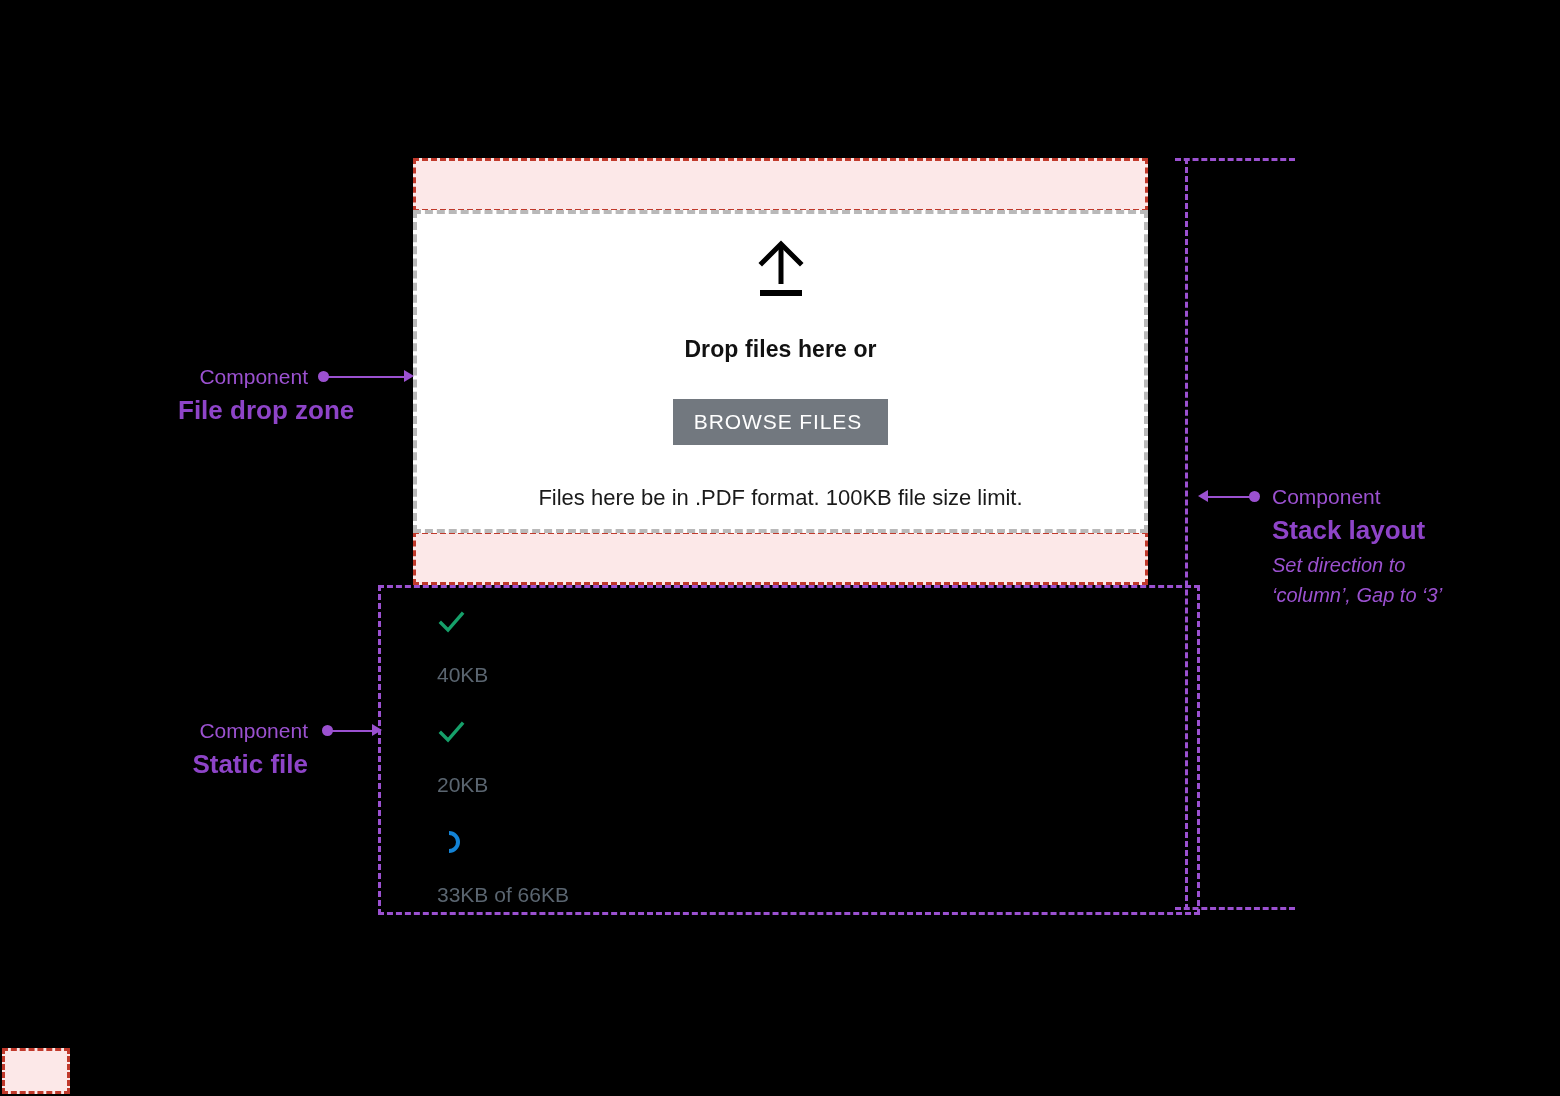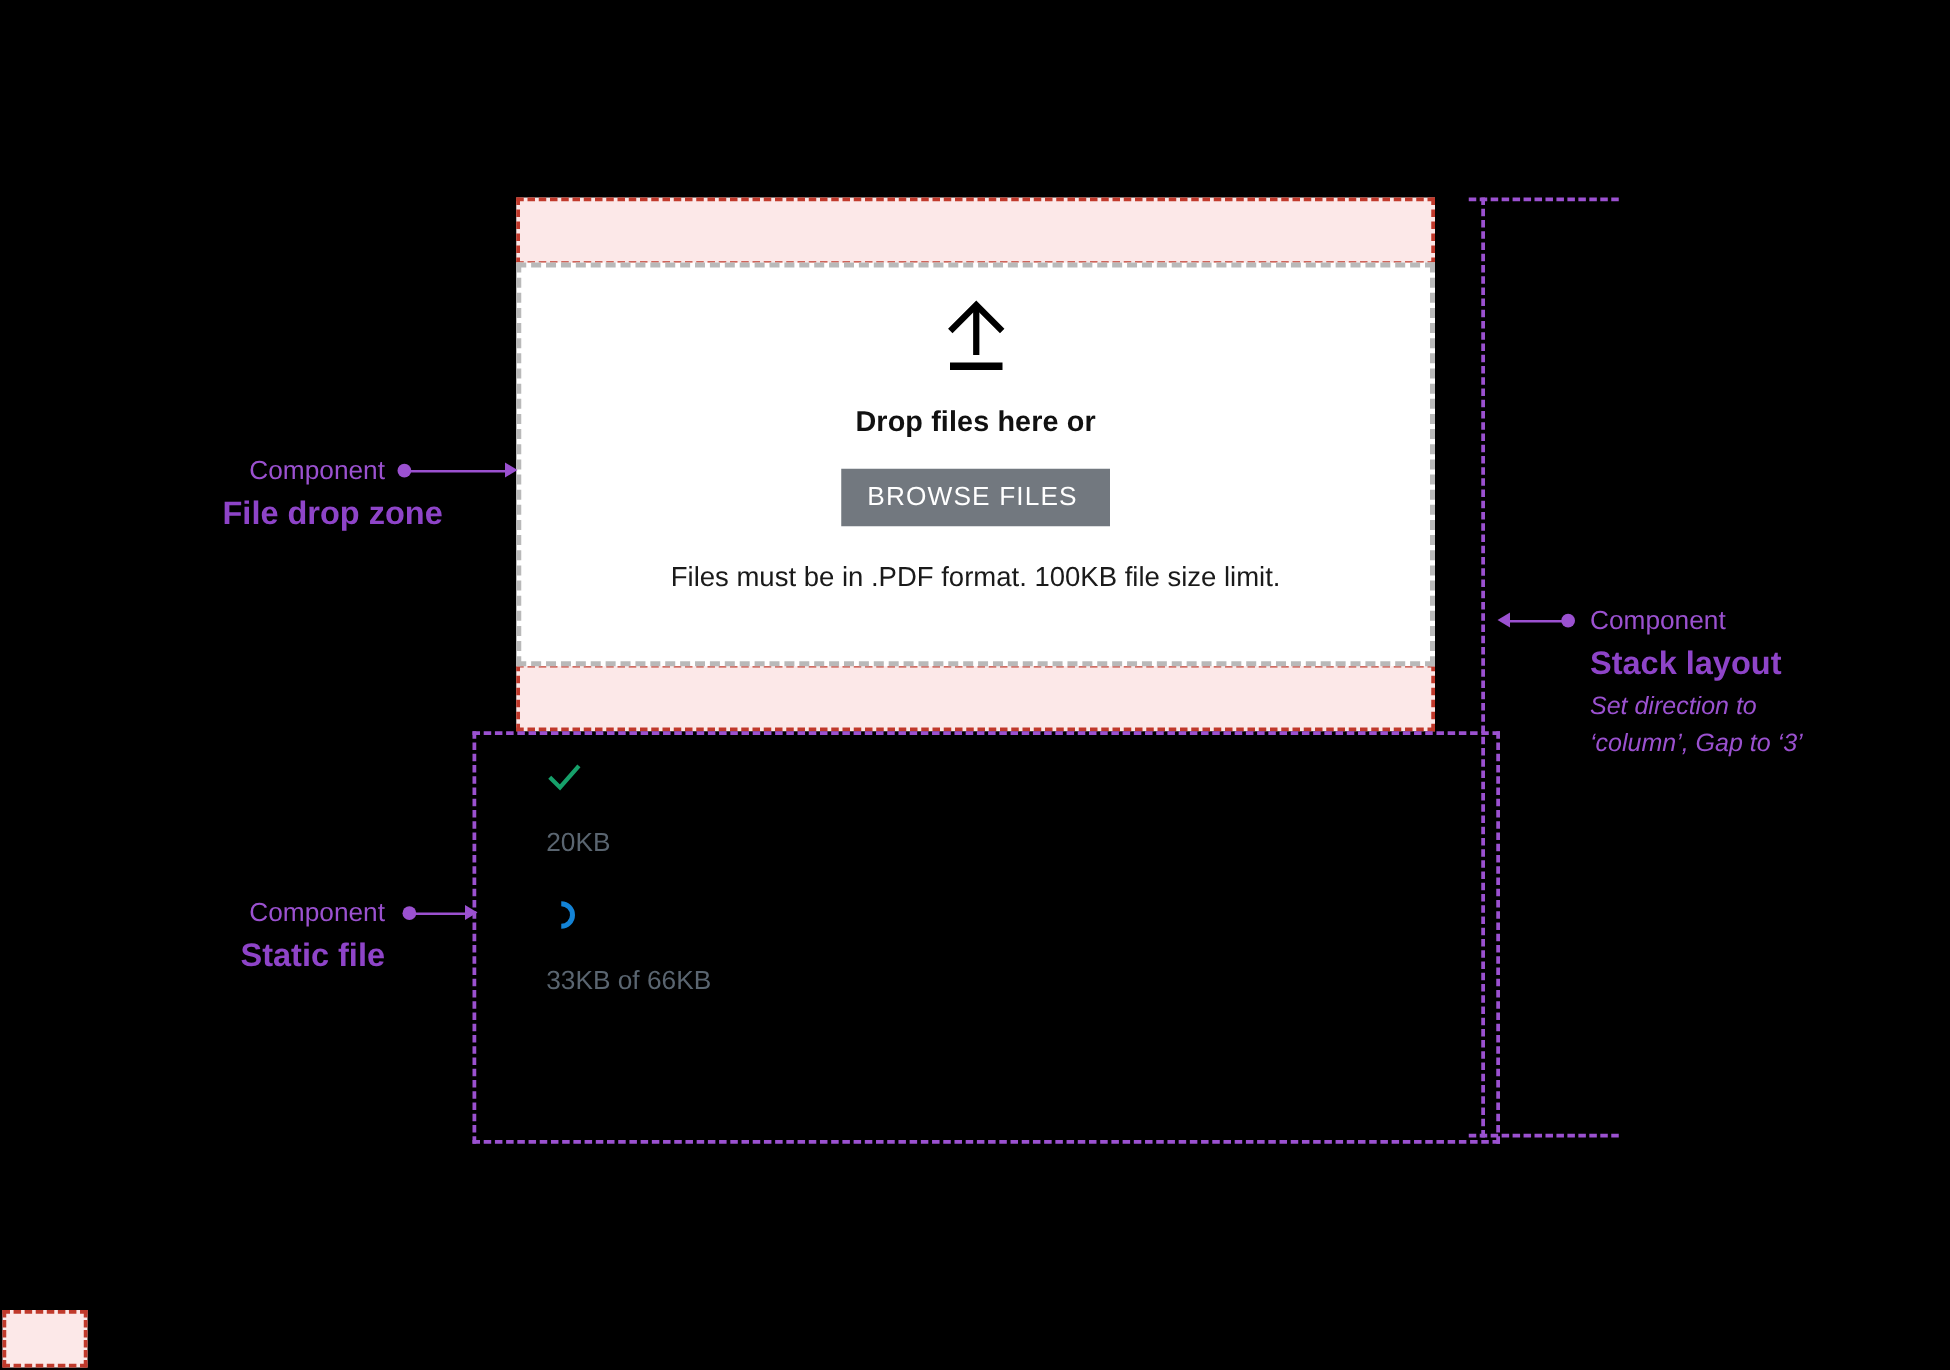--- a/index.html
+++ b/index.html
@@ -34,20 +34,21 @@
     top: 210px;
     width: 735px;
     height: 323px;
     background: #ffffff;
     border: 4px dashed #b9b9b9;
     box-sizing: border-box;
     display: flex;
     flex-direction: column;
     align-items: center;
     justify-content: flex-start;
+    gap: 12px;
   }
 
   #upload-icon {
     margin-top: 26px;
     width: 56px;
     height: 62px;
     display: block;
   }
 
   #drop-title {
@@ -221,25 +222,32 @@
 <div class="pad-band" id="pad-bottom"></div>
 
 <div id="dropzone">
   <svg id="upload-icon" viewBox="0 0 56 62">
     <line x1="28" y1="4" x2="28" y2="44" stroke="#000000" stroke-width="5"></line>
     <polyline points="9,23 28,4 47,23" fill="none" stroke="#000000" stroke-width="5" stroke-linecap="square"></polyline>
     <line x1="7" y1="53" x2="49" y2="53" stroke="#000000" stroke-width="6"></line>
   </svg>
   <div id="drop-title">Drop files here or</div>
   <button id="browse-files">BROWSE FILES</button>
-  <div id="drop-hint">Files must be in .PDF format. 100KB file size limit.</div>
+  <div id="drop-hint">Files here be in .PDF format. 100KB file size limit.</div>
 </div>
 
 <div id="static-list">
 
+  <div class="list-item">
+    <svg class="status-icon" viewBox="0 0 28 28">
+      <polyline points="4,15 11,22 25,6" fill="none" stroke="#16a06a" stroke-width="3.4" stroke-linecap="square"></polyline>
+    </svg>
+    <span class="file-name"></span>
+    <span class="file-size">40KB</span>
+  </div>
 
   <div class="list-item">
     <svg class="status-icon" viewBox="0 0 28 28">
       <polyline points="4,15 11,22 25,6" fill="none" stroke="#16a06a" stroke-width="3.4" stroke-linecap="square"></polyline>
     </svg>
     <span class="file-name"></span>
     <span class="file-size">20KB</span>
   </div>
 
   <div class="list-item">

